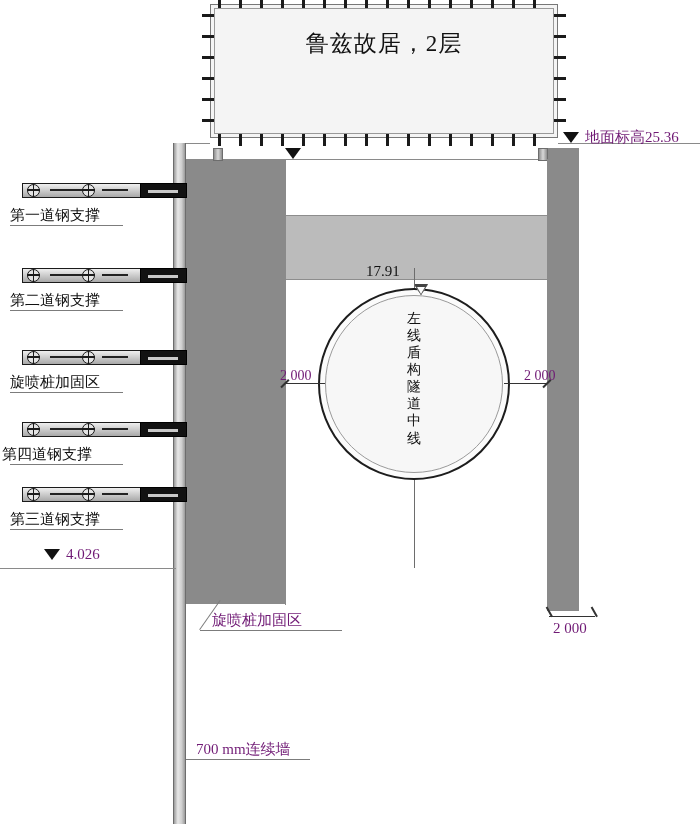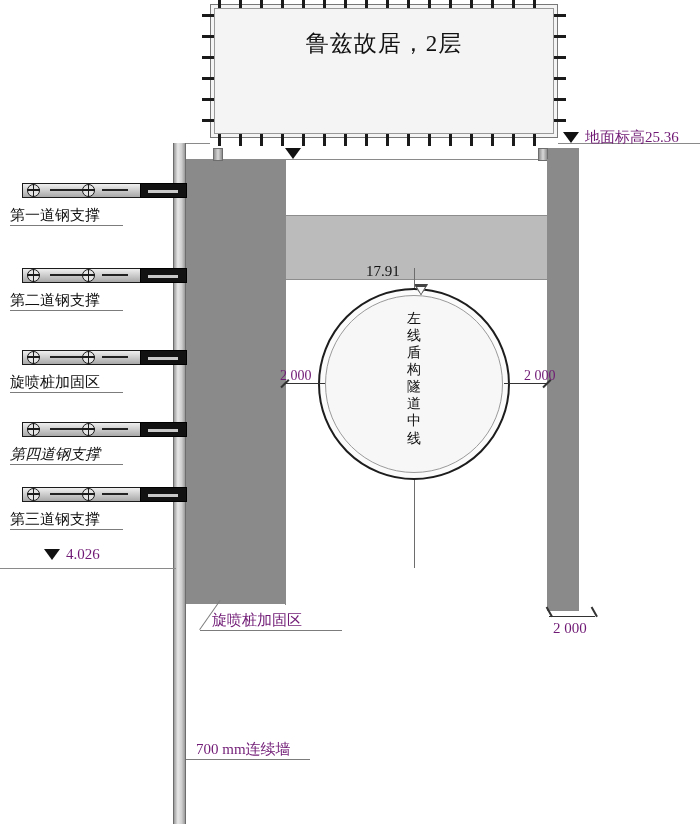--- a/index.html
+++ b/index.html
@@ -210,21 +210,21 @@
 
   <div class="abs strut" style="left:22px;top:422px;">
     <div class="strut-body"></div>
     <div class="strut-dash" style="left:28px;width:38px;"></div>
     <div class="strut-dash" style="left:80px;width:26px;"></div>
     <div class="strut-eye" style="left:5px;"></div>
     <div class="strut-eye" style="left:60px;"></div>
     <div class="strut-end"></div>
   </div>
   <div class="abs leader" style="left:10px;top:464px;width:113px;"></div>
-  <div class="abs strut-label" style="left:10px;top:445px;font-style:italic;">第四道钢支撑</div>
+  <div class="abs strut-label" style="left:2px;top:445px;">第四道钢支撑</div>
 
   <div class="abs strut" style="left:22px;top:487px;">
     <div class="strut-body"></div>
     <div class="strut-dash" style="left:28px;width:38px;"></div>
     <div class="strut-dash" style="left:80px;width:26px;"></div>
     <div class="strut-eye" style="left:5px;"></div>
     <div class="strut-eye" style="left:60px;"></div>
     <div class="strut-end"></div>
   </div>
   <div class="abs leader" style="left:10px;top:529px;width:113px;"></div>

